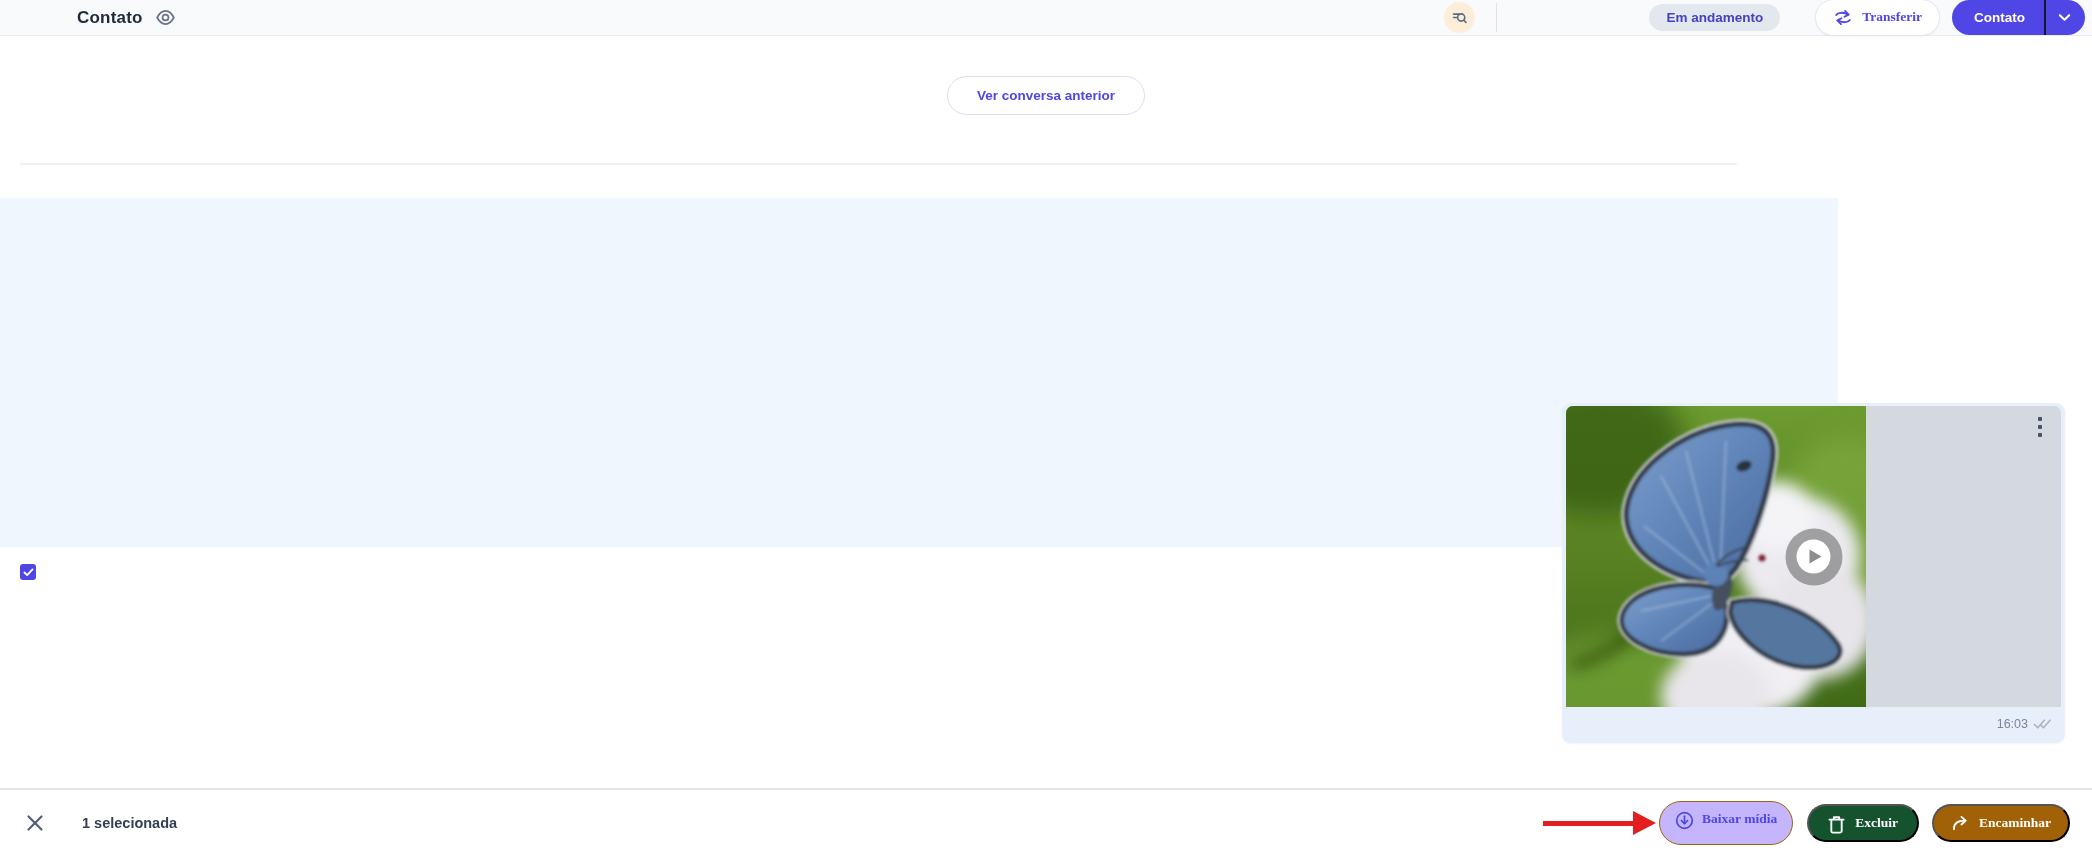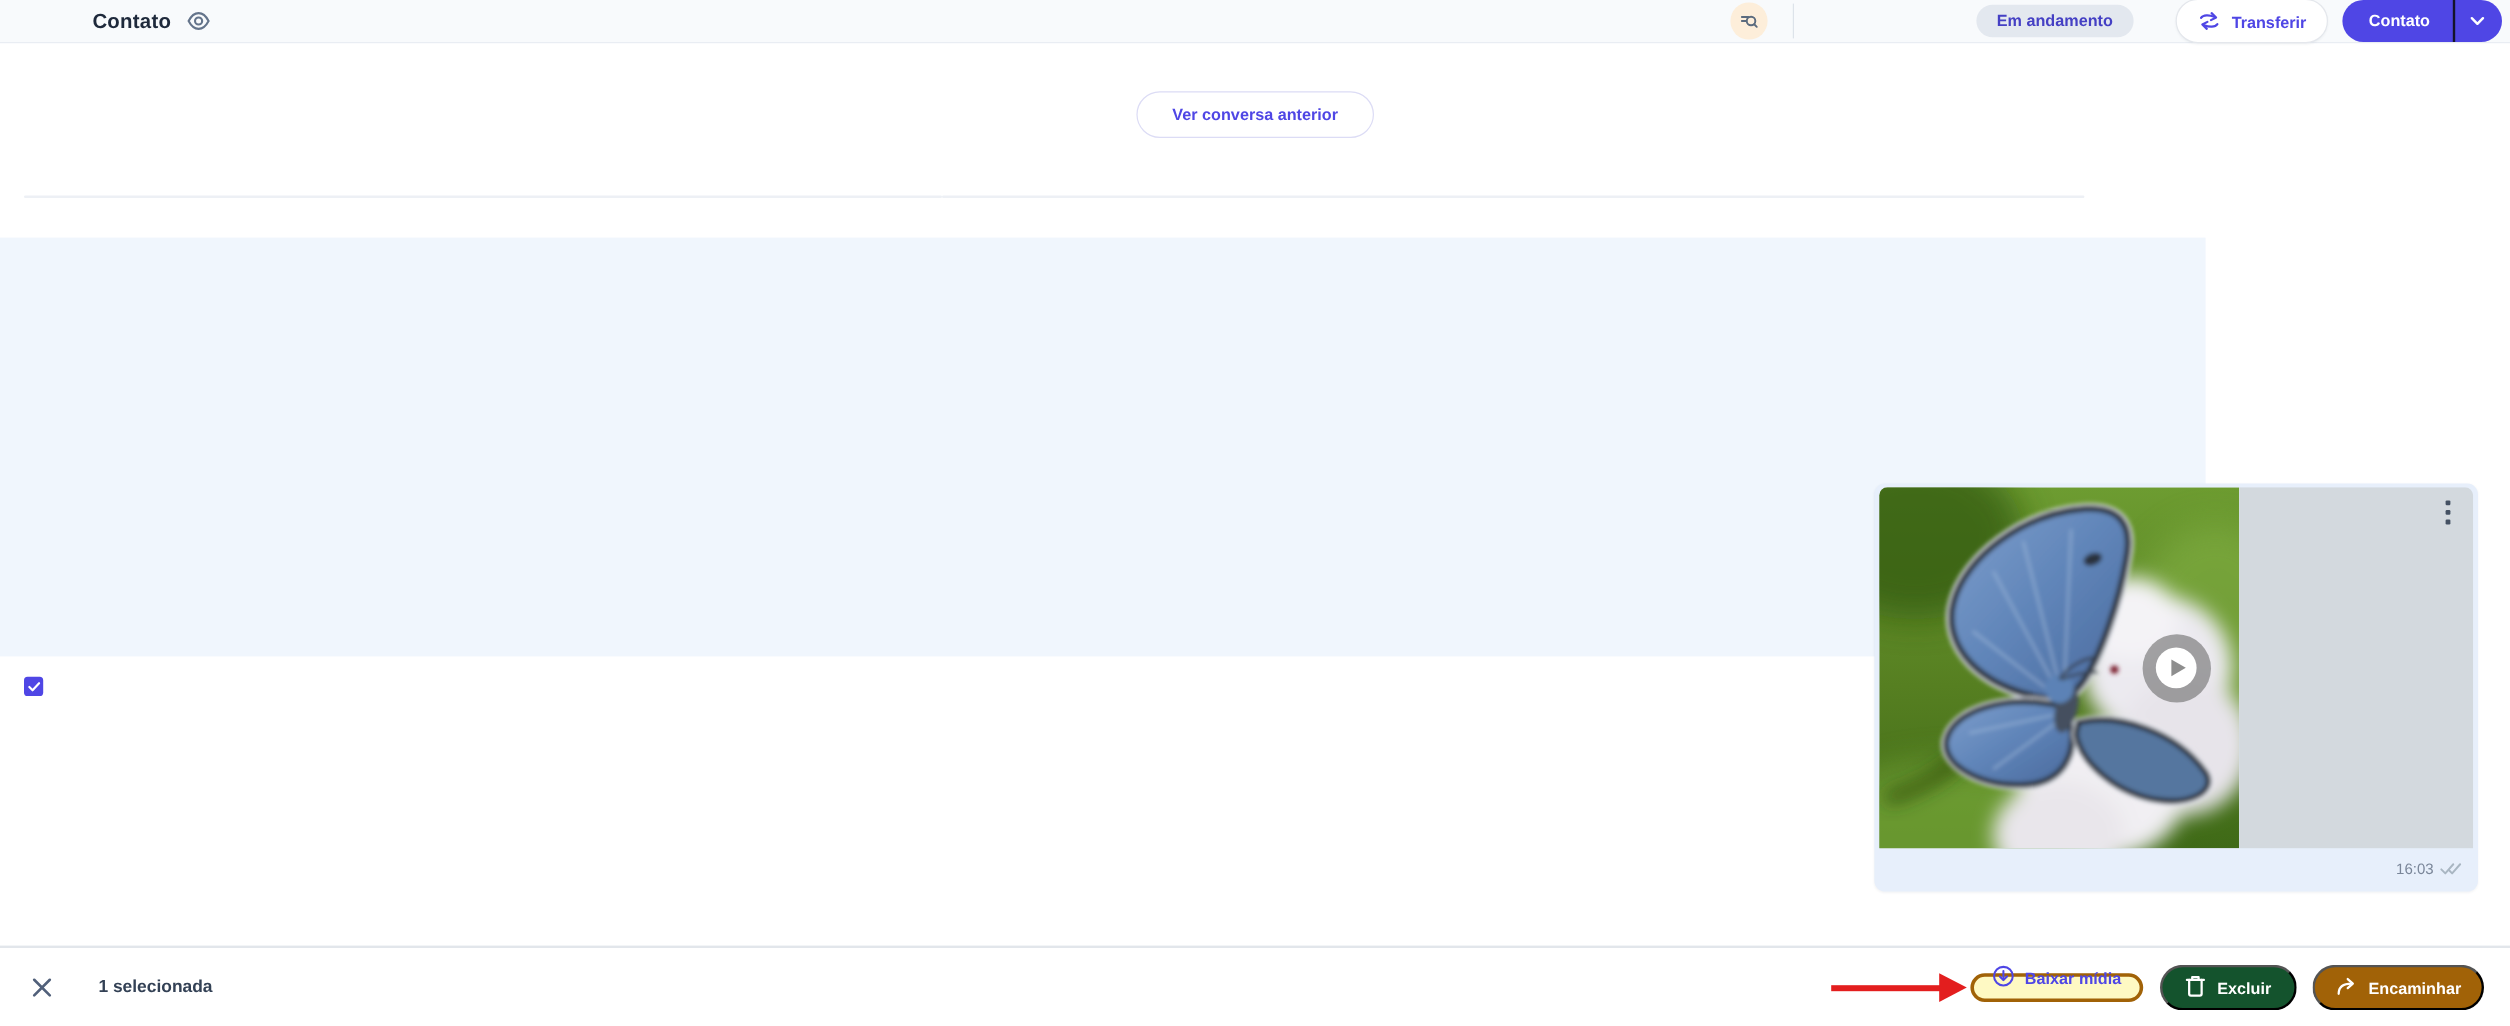--- a/index.html
+++ b/index.html
@@ -19,21 +19,21 @@
   .search-circle {
     width:31px; height:31px; border-radius:50%; background:#fdeeda;
     display:flex; align-items:center; justify-content:center; cursor:pointer;
   }
   .v-divider { width:1px; height:29px; background:#dde3ea; margin-left:21px; }
   .status-badge {
     margin-left:152px; background:#e3e8ef; color:#4540c4;
     font-size:13.5px; font-weight:700; padding:6px 17px; border-radius:15px;
     white-space:nowrap;
   }
-  .btn { display:flex; align-items:flex-end; border-radius:999px; cursor:pointer; white-space:nowrap; }
+  .btn { display:flex; align-items:flex-start; border-radius:999px; cursor:pointer; white-space:nowrap;font-family:Liberation Serif, serif; }
   .btn-transfer {
     margin-left:35px; background:#ffffff; border:1px solid #e4e7ec;
     padding:9px 17px; gap:9px; box-shadow:0 1px 2px rgba(20,30,60,.05);
   }
   .btn-transfer .lbl { font-size:13.5px; font-weight:700; color:#4f46e5; }
   .split-btn { margin-left:12px; display:flex; border-radius:999px; overflow:hidden; background:#4f46e5; }
   .split-main { padding:10px 19px 10px 22px; font-size:13.5px; font-weight:700; color:#ffffff; cursor:pointer; }
   .split-caret {
     padding:0 14px 0 12px; display:flex; align-items:center; border-left:2px solid #14142b; cursor:pointer;
   }
@@ -113,22 +113,22 @@
   .annotation-arrow { position:relative; width:113px; height:24px; margin-right:3px; }
   .annotation-arrow .shaft {
     position:absolute; left:0; top:10px; width:92px; height:5px; background:#e31e1e;
   }
   .annotation-arrow .head {
     position:absolute; right:0; top:0; width:0; height:0;
     border-left:23px solid #e31e1e;
     border-top:12px solid transparent; border-bottom:12px solid transparent;
   }
   .btn-download {
-    background:#fef9c3; border:3px solid #a16207; padding:9px 15px; gap:8px;
-    height:24px;
+    background:#c4b5fd; border:1px solid #a16207; padding:9px 15px; gap:8px;
+    height:44px;
   }
   .btn-download .lbl { font-size:13.5px; font-weight:600; color:#4f46e5; }
   .btn-delete {
     margin-left:14px; background:#14532d; padding:9px 19px; gap:10px; height:38px;
   }
   .btn-delete .lbl { font-size:13.5px; font-weight:700; color:#ffffff; }
   .btn-forward {
     margin-left:13px; background:#a16207; padding:9px 17px; gap:9px; height:38px;
   }
   .btn-forward .lbl { font-size:13.5px; font-weight:700; color:#ffffff; }

